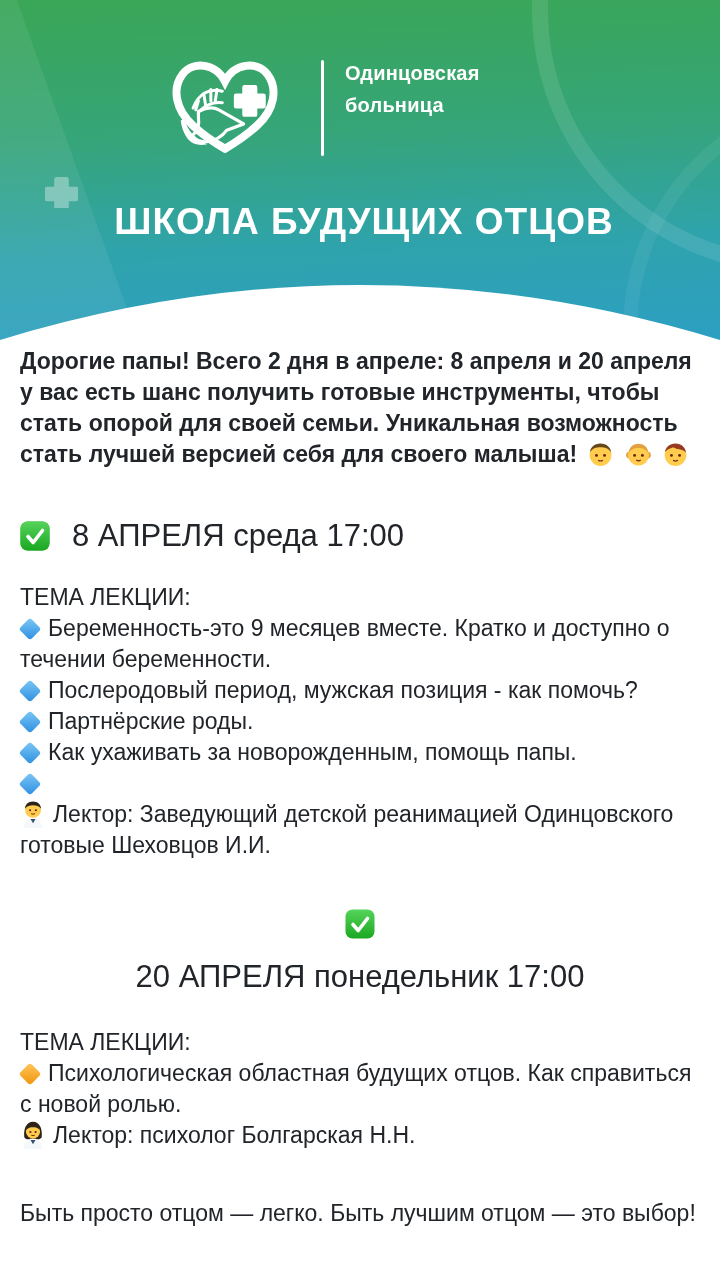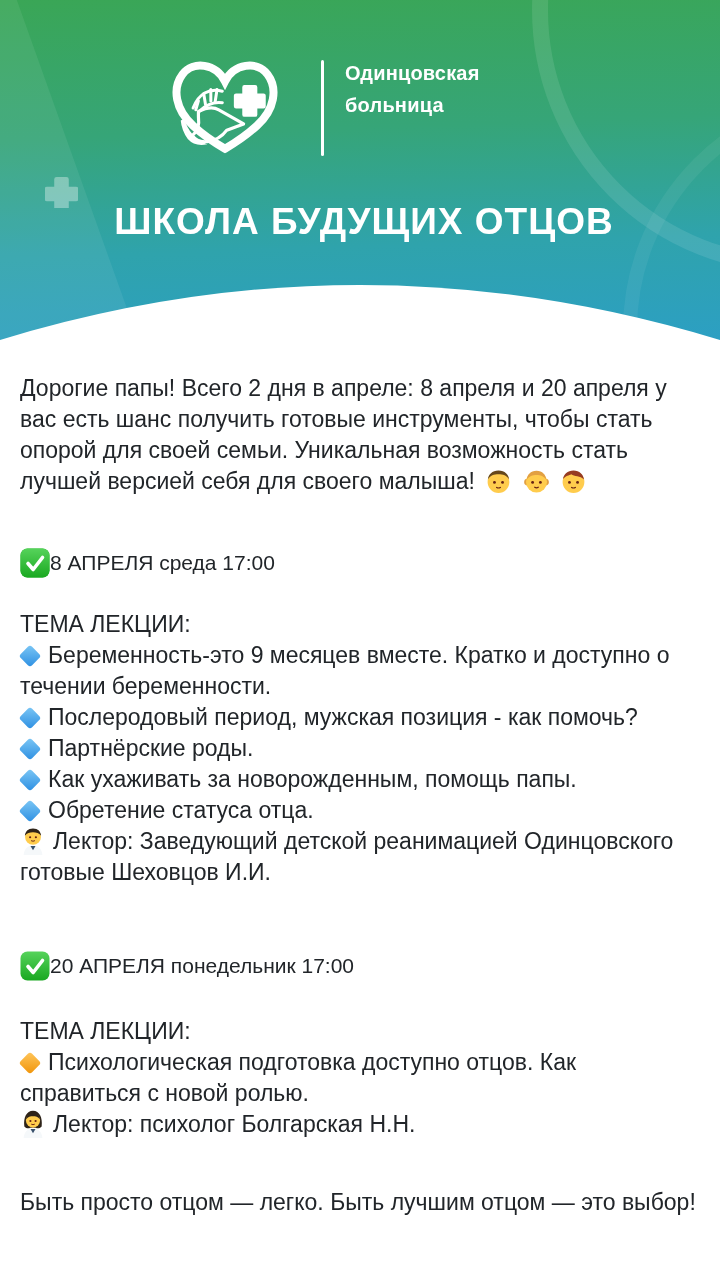--- a/index.html
+++ b/index.html
@@ -25,29 +25,29 @@
   }
   .plus-deco { position:absolute; left:45px; top:175px; width:33px; height:33px; }
   .page-title {
     position:absolute; left:8px; right:0; top:201px; text-align:center;
     color:#fff; font-size:37px; font-weight:800; letter-spacing:1px;
   }
   .arc-bottom { position:absolute; left:0; bottom:-1px; width:720px; height:71px; }
 
   
   .content { padding:0 20px; font-size:23px; line-height:31px; }
-  .intro { margin-top:28px; }
+  .intro { margin-top:1px;font-weight:bold; }
   .face-emoji { display:inline-block; width:27px; height:27px; vertical-align:-5px; margin-left:4px; }
 
-  .date-row { margin-top:50px; display:flex; align-items:center; gap:0; font-size:21px; }
+  .date-row { margin-top:50px; display:flex; align-items:center; gap:22px; font-size:31px; }
   .check-emoji { width:30px; height:30px; flex:0 0 auto; }
 
   .topics-title { margin-top:31px; }
   .topics-title.second { margin-top:35px; }
-  .date-row.second { margin-top:62px; }
+  .date-row.second { margin-top:48px;flex-direction:column; }
 
   .diamond {
     display:inline-block; width:16px; height:16px; border-radius:3px;
     transform:rotate(45deg); margin:0 10px 0 2px; vertical-align:-1px;
   }
   .diamond.blue   { background:linear-gradient(135deg,#7cc7f5 0%,#2d8fe2 100%); }
   .diamond.orange { background:linear-gradient(135deg,#ffc65c 0%,#f09409 100%); }
 
   .lecturer-emoji { display:inline-block; width:26px; height:29px; vertical-align:-6px; margin-right:7px; }
 
@@ -140,21 +140,21 @@
     <span>8 АПРЕЛЯ среда 17:00</span>
   </div>
 
   <div class="topics-title">ТЕМА ЛЕКЦИИ:</div>
 
   <div>
     <div class="topic"><span class="diamond blue"></span><span>Беременность-это 9 месяцев вместе. Кратко и доступно о течении беременности.</span></div>
     <div class="topic"><span class="diamond blue"></span><span>Послеродовый период, мужская позиция - как помочь?</span></div>
     <div class="topic"><span class="diamond blue"></span><span>Партнёрские роды.</span></div>
     <div class="topic"><span class="diamond blue"></span><span>Как ухаживать за новорожденным, помощь папы.</span></div>
-    <div class="topic"><span class="diamond blue"></span><span>Обретение статуса отца.</span></div>
+    <div class="topic"><span class="diamond blue"></span></div>
     <div class="topic">
       <svg class="lecturer-emoji" viewBox="0 0 36 40">
         <path d="M5,40 C6,31 11,27 18,27 C25,27 30,31 31,40 Z" fill="#F5F8FA"></path>
         <path d="M14.5,27.5 L18,33.5 L21.5,27.5 Z" fill="#38506b"></path>
         <circle cx="18" cy="15" r="11" fill="#FFCC4D"></circle>
         <path d="M18,3.5 C11,3.5 7.2,8 6.8,13.5 C9.5,9.5 13.5,8.5 18,8.5 C22.5,8.5 26.5,9.5 29.2,13.5 C28.8,8 25,3.5 18,3.5 Z" fill="#2E2319"></path>
         <circle cx="14" cy="15.5" r="1.5" fill="#662113"></circle>
           <circle cx="22" cy="15.5" r="1.5" fill="#662113"></circle>
         <path d="M15.8,20.5 Q18,21.8 20.2,20.5" stroke="#662113" stroke-width="1.3" fill="none" stroke-linecap="round"></path>
       </svg><span>Лектор: Заведующий детской реанимацией Одинцовского готовые Шеховцов И.И.</span>
@@ -171,21 +171,21 @@
           </linearGradient>
         </defs>
       <path d="M8,15.5 l5.2,6 L22.5,9.5" fill="none" stroke="#fff" stroke-width="3.6" stroke-linecap="round" stroke-linejoin="round"></path>
     </svg>
     <span>20 АПРЕЛЯ понедельник 17:00</span>
   </div>
 
   <div class="topics-title second">ТЕМА ЛЕКЦИИ:</div>
 
   <div>
-    <div class="topic"><span class="diamond orange"></span><span>Психологическая подготовка доступно отцов. Как справиться с новой ролью.</span></div>
+    <div class="topic"><span class="diamond orange"></span><span>Психологическая областная будущих отцов. Как справиться с новой ролью.</span></div>
     <div class="topic">
       <svg class="lecturer-emoji" viewBox="0 0 36 40">
         <path d="M5,40 C6,31 11,27 18,27 C25,27 30,31 31,40 Z" fill="#F5F8FA"></path>
         <path d="M14.5,27.5 L18,33.5 L21.5,27.5 Z" fill="#38506b"></path>
         <path d="M6,24 C4.5,12 9,2.5 18,2.5 C27,2.5 31.5,12 30,24 C28,26.5 24,27.5 22,26 L14,26 C12,27.5 8,26.5 6,24 Z" fill="#2E2319"></path>
         <circle cx="18" cy="16" r="9.8" fill="#FFCC4D"></circle>
         <path d="M18,5 C12,5 8.8,9 8.4,14 C11,10.5 14.5,9.8 18,9.8 C21.5,9.8 25,10.5 27.6,14 C27.2,9 24,5 18,5 Z" fill="#2E2319"></path>
         <circle cx="14.4" cy="16.5" r="1.5" fill="#662113"></circle>
           <circle cx="21.6" cy="16.5" r="1.5" fill="#662113"></circle>
         <path d="M16,21.2 Q18,22.4 20,21.2" stroke="#662113" stroke-width="1.3" fill="none" stroke-linecap="round"></path>

